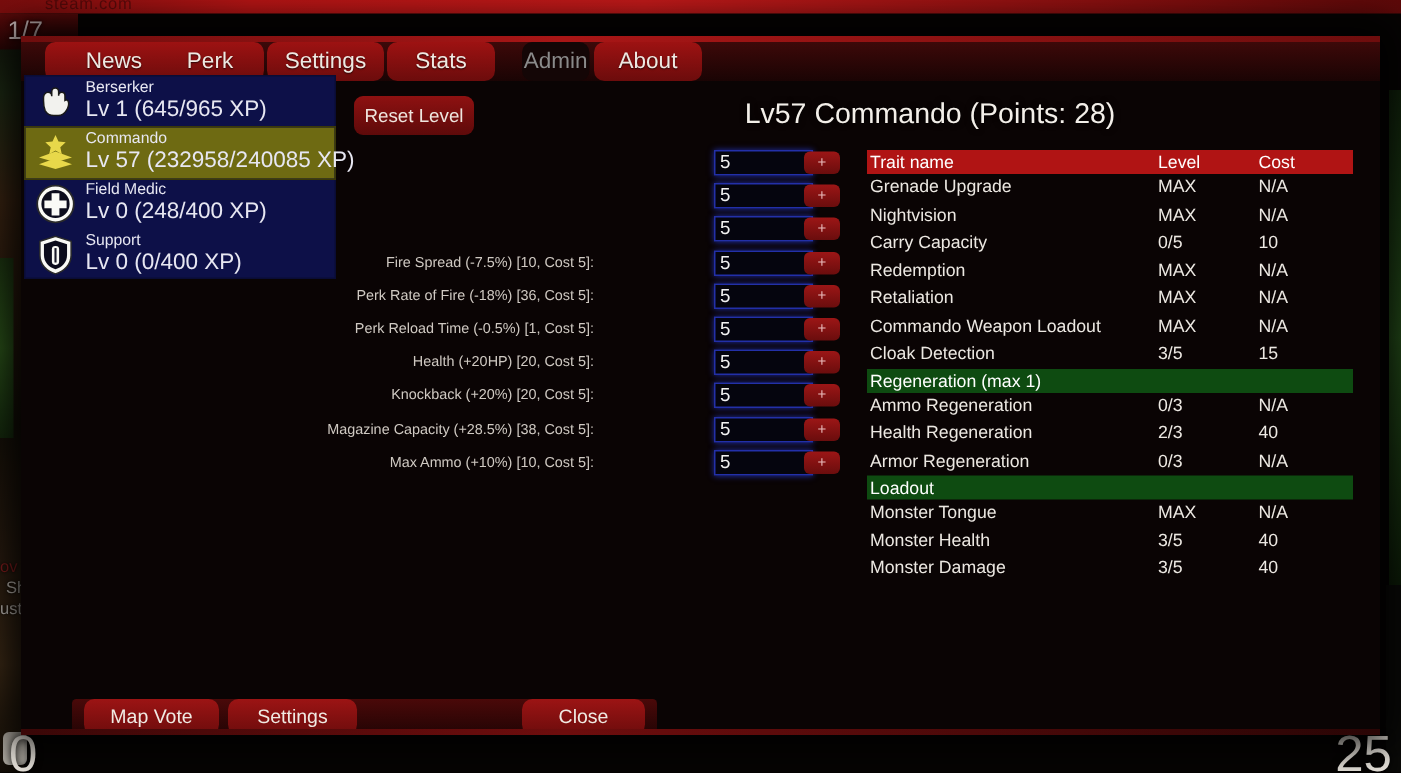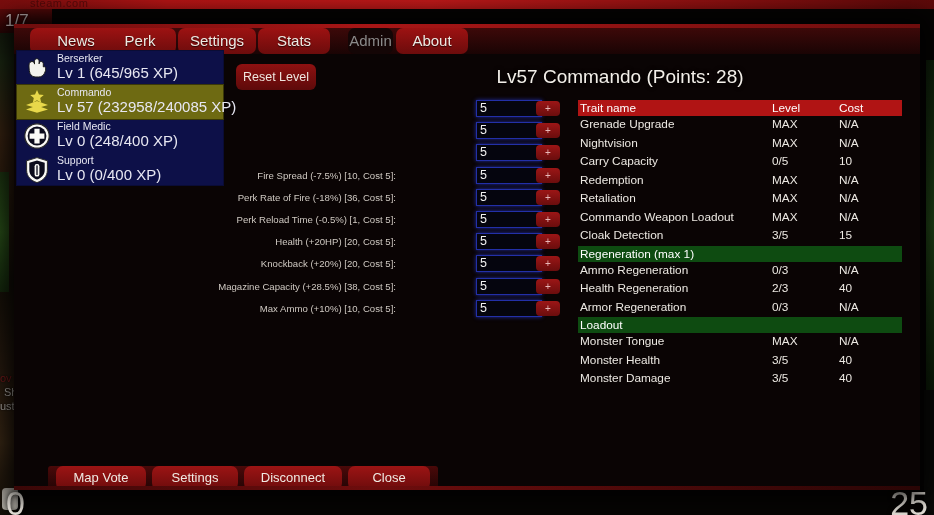--- a/index.html
+++ b/index.html
@@ -329,16 +329,15 @@
     <div class="tt-row">
       <div class="tt-name">Monster Damage</div>
       <div class="tt-level">3/5</div>
       <div class="tt-cost">40</div>
     </div>
   </div>
 
 <div id="bottom-bar">
     <div class="bbtn" style="left: 8px; width: 90px;"><span>Map Vote</span></div>
     <div class="bbtn" style="left: 104px; width: 86px;"><span>Settings</span></div>
-    <div class="bbtn" style="left: 196px; width: 98px;"><span>Disconnect</span></div>
     <div class="bbtn" style="left: 300px; width: 82px;"><span>Close</span></div>
   </div>
 <div id="panel-bottom-edge"></div>
 
 </body></html>

